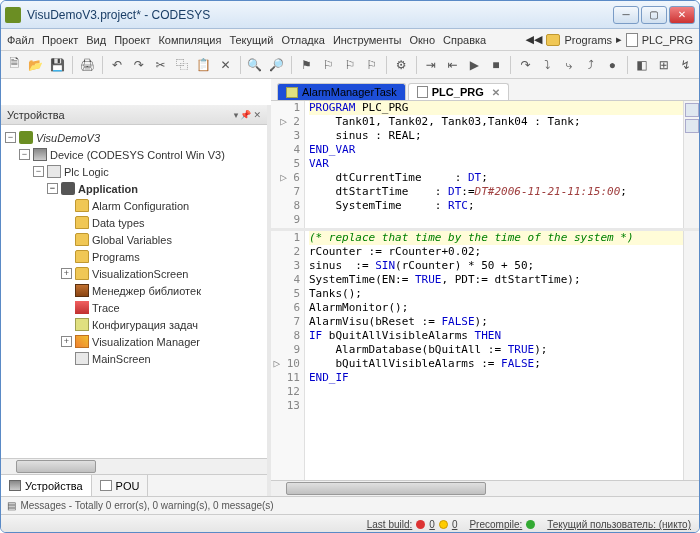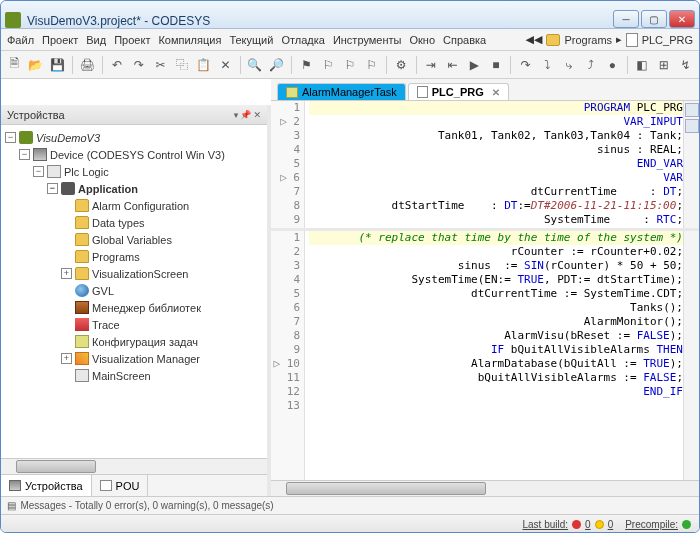--- a/index.html
+++ b/index.html
@@ -1,17 +1,17 @@
 <!DOCTYPE html>
 <html><head>
 <meta charset="utf-8">
 <style>
 * { box-sizing: border-box; margin: 0; padding: 0; }
 body { font-family: "Segoe UI", Tahoma, sans-serif; font-size: 11px; width: 700px; height: 533px; background: #fff; overflow: hidden; border: 1px solid #5a8ac6; border-radius: 6px; }
-.titlebar { height: 28px; background: linear-gradient(#f0f6fc, #d6e5f5); display: flex; align-items: flex-end; padding: 0 4px; border-bottom: 1px solid #a8bed8; border-radius: 5px 5px 0 0; }
+.titlebar { height: 28px; background: linear-gradient(#f0f6fc, #d6e5f5); display: flex; align-items: center; padding: 8px 4px; border-bottom: 1px solid #a8bed8; border-radius: 5px 5px 0 0; }
 .titlebar .icon { width: 16px; height: 16px; background: #6b8e23; border-radius: 2px; margin-right: 6px; }
 .titlebar .title { flex: 1; color: #1a3e66; font-size: 12px; }
 .winbtns { display: flex; gap: 2px; }
 .winbtn { width: 26px; height: 18px; border: 1px solid #7a9cc6; border-radius: 3px; background: linear-gradient(#f4f8fc,#d0e0f0); display: flex; align-items: center; justify-content: center; font-size: 10px; color: #333; }
 .winbtn.close { background: linear-gradient(#f08080,#cc3333); color: #fff; }
 .menubar { height: 22px; display: flex; align-items: center; padding: 0 6px; background: #f4f4f4; border-bottom: 1px solid #d0d0d0; gap: 8px; }
 .menubar span { text-decoration-style: dotted; color: #333; cursor: default; }
 .menubar .spacer { flex: 1; }
 .breadcrumb { display: flex; align-items: center; gap: 4px; font-size: 11px; }
 .breadcrumb .folder { width: 14px; height: 12px; background: #f0c755; border: 1px solid #c09830; border-radius: 2px; }
@@ -41,30 +41,30 @@
 .ico-screen { background: #e8e8e8; border: 1px solid #888; }
 .treenode.bold { font-weight: bold; }
 .treenode.italic { font-style: italic; }
 .hscroll { height: 16px; background: #f0f0f0; border-top: 1px solid #ccc; position: relative; }
 .hscroll .thumb { position: absolute; left: 15px; top: 1px; width: 80px; height: 13px; background: linear-gradient(#e0e0e0,#c0c0c0); border: 1px solid #999; border-radius: 2px; }
 .bottomtabs { height: 22px; display: flex; border-top: 1px solid #ccc; background: #f4f4f4; }
 .btab { display: flex; align-items: center; padding: 0 8px; gap: 4px; border-right: 1px solid #ccc; font-size: 11px; }
 .btab.active { background: #fff; }
 .editor { flex: 1; display: flex; flex-direction: column; }
 .edtabs { height: 22px; display: flex; background: #f4f4f4; border-bottom: 1px solid #ccc; align-items: flex-end; padding-left: 6px; }
-.edtab { display: flex; align-items: center; padding: 2px 8px; gap: 4px; border: 1px solid #ccc; border-bottom: none; background: #0ea5e9; font-size: 11px; border-radius: 3px 3px 0 0; margin-right: 2px; }
+.edtab { display: flex; align-items: center; padding: 2px 8px; gap: 4px; border: 1px solid #ccc; border-bottom: none; background: #1d4ed8; font-size: 11px; border-radius: 3px 3px 0 0; margin-right: 2px; }
 .edtab.active { background: #fff; font-weight: bold; }
 .edtab .x { color: #888; font-size: 10px; margin-left: 4px; }
 .codearea { flex: 1; display: flex; flex-direction: column; }
 .codepane { display: flex; font-family: Consolas, monospace; font-size: 11px; overflow: hidden; }
 .codepane.top { height: 130px; border-bottom: 3px solid #e8e8e8; }
 .codepane.bottom { flex: 1; }
 .gutter { width: 34px; background: #f8f8f8; border-right: 1px solid #e0e0e0; text-align: right; padding-right: 4px; color: #888; }
 .gutter div { height: 14px; line-height: 14px; }
-.code { flex: 1; padding-left: 4px; text-align: right; }
+.code { flex: 1; padding-left: 4px; }
 .code div { height: 14px; line-height: 14px; white-space: pre; }
 .kw { color: #0000cc; }
 .str { color: #a04040; font-style: italic; }
 .cmt { color: #008000; font-style: italic; }
 .hl { background: #fffcd8; }
 .sidestrip { width: 16px; background: #f4f4f4; border-left: 1px solid #ddd; }
 .sidestrip .b { width: 14px; height: 14px; margin: 2px auto; background: #e0e8f0; border: 1px solid #aac; }
 .msgbar { height: 18px; background: #f4f4f4; border-top: 1px solid #ccc; display: flex; align-items: center; padding: 0 6px; font-size: 10px; color: #555; gap: 4px; }
 .statusbar { height: 20px; background: linear-gradient(#f4f4f4,#e4e4e4); border-top: 1px solid #ccc; display: flex; align-items: center; padding: 0 8px; font-size: 10px; color: #444; gap: 12px; justify-content: flex-end; }
 .statusbar .st { display: flex; align-items: center; gap: 4px; text-decoration: underline; }
@@ -193,24 +193,20 @@
       <div class="treenode" style="padding-left:72px">
           <span class="ico ico-folder"></span>
           <span>Programs</span>
         </div>
       <div class="treenode" style="padding-left:58px">
           <span class="exp">+</span>
           <span class="ico ico-folder"></span>
           <span>VisualizationScreen</span>
         </div>
       <div class="treenode" style="padding-left:72px">
-          <span class="ico ico-globe"></span>
-          <span>GVL</span>
-        </div>
-      <div class="treenode" style="padding-left:72px">
           <span class="ico ico-book"></span>
           <span>Менеджер библиотек</span>
         </div>
       <div class="treenode" style="padding-left:72px">
           <span class="ico ico-trace"></span>
           <span>Trace</span>
         </div>
       <div class="treenode" style="padding-left:72px">
           <span class="ico ico-cfg"></span>
           <span>Конфигурация задач</span>
@@ -260,21 +256,20 @@
             <div>3</div>
             <div>4</div>
             <div>5</div>
             <div>▷ 6</div>
             <div>7</div>
             <div>8</div>
             <div>9</div>
           </div>
         <div class="code">
           <div class="hl"><span class="kw">PROGRAM</span><span> PLC_PRG</span></div>
-          <div><span class="kw">VAR_INPUT</span></div>
           <div><span>    Tank01, Tank02, Tank03,Tank04 : Tank;</span></div>
           <div><span>    sinus : REAL;</span></div>
           <div><span class="kw">END_VAR</span></div>
           <div><span class="kw">VAR</span></div>
           <div><span>    dtCurrentTime     : </span><span class="kw">DT</span><span>;</span></div>
           <div><span>    dtStartTime    : </span><span class="kw">DT</span><span>:=</span><span class="str">DT#2006-11-21-11:15:00</span><span>;</span></div>
           <div><span>    SystemTime     : </span><span class="kw">RTC</span><span>;</span></div>
         </div>
         <div class="sidestrip">
             <div class="b"></div>
@@ -295,21 +290,20 @@
             <div>▷ 10</div>
             <div>11</div>
             <div>12</div>
             <div>13</div>
           </div>
         <div class="code">
           <div class="hl"><span class="cmt">(* replace that time by the time of the system *)</span></div>
           <div><span>rCounter := rCounter+0.02;</span></div>
           <div><span>sinus  := </span><span class="kw">SIN</span><span>(rCounter) * 50 + 50;</span></div>
           <div><span>SystemTime(EN:= </span><span class="kw">TRUE</span><span>, PDT:= dtStartTime);</span></div>
-          <div><span>dtCurrentTime := SystemTime.CDT;</span></div>
           <div><span>Tanks();</span></div>
           <div><span>AlarmMonitor();</span></div>
           <div><span>AlarmVisu(bReset := </span><span class="kw">FALSE</span><span>);</span></div>
           <div><span class="kw">IF</span><span> bQuitAllVisibleAlarms </span><span class="kw">THEN</span></div>
           <div><span>    AlarmDatabase(bQuitAll := </span><span class="kw">TRUE</span><span>);</span></div>
           <div><span>    bQuitAllVisibleAlarms := </span><span class="kw">FALSE</span><span>;</span></div>
           <div><span class="kw">END_IF</span></div>
         </div>
         <div class="sidestrip"></div>
       </div>
@@ -330,13 +324,16 @@
       <span>Last build:</span>
       <span class="red-dot"></span>
       <span>0</span>
       <span class="yel-dot"></span>
       <span>0</span>
     </div>
   <div class="st">
       <span>Precompile:</span>
       <span class="grn-dot"></span>
     </div>
+  <div class="st">
+      <span>Текущий пользователь: (никто)</span>
+    </div>
 </div>
 
 </body></html>

